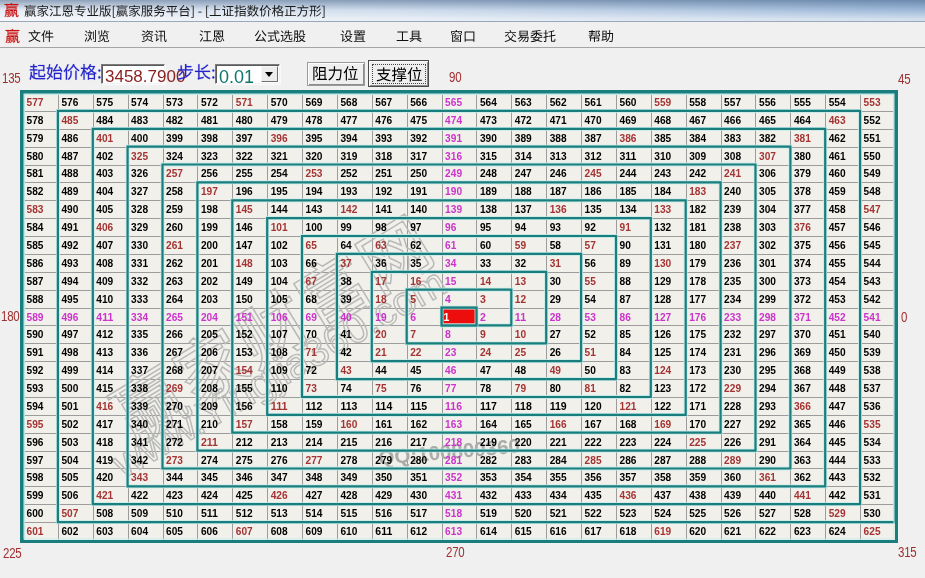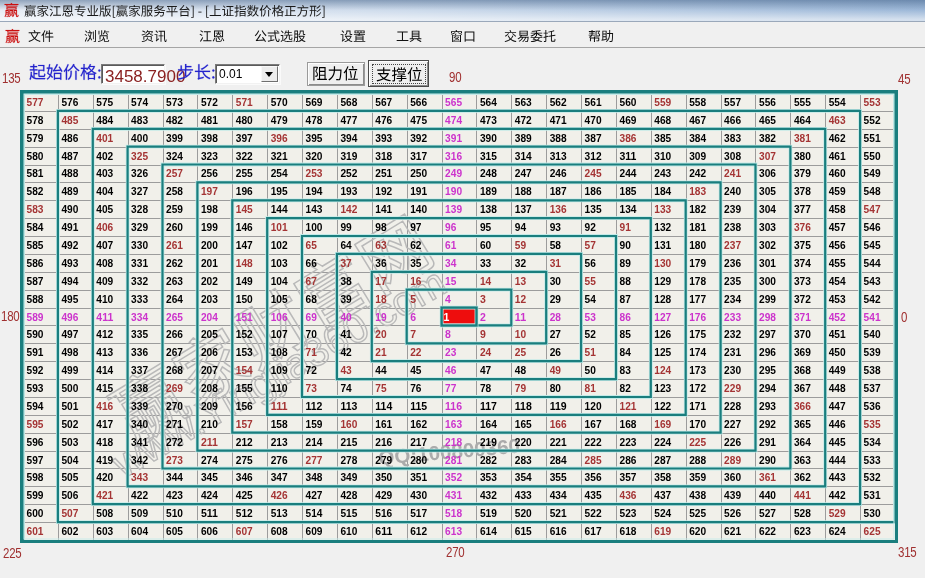--- a/index.html
+++ b/index.html
@@ -189,21 +189,21 @@
     <span style="position:absolute;left:3px;top:2px;font-size:17px;color:#8b2222">3458.7900</span>
   </div>
 <svg style="position:absolute;left:177px;top:63.5px;overflow:visible" width="40" height="19">
     <g transform="translate(0 14.4) scale(0.017000 -0.017000)" fill="#2525cd" stroke="#2525cd" stroke-width="10">
       <use href="#u6B65" x="0"></use>
       <use href="#u957F" x="1000"></use>
       <use href="#u003A" x="2000"></use>
     </g>
   </svg>
 <div style="position:absolute;left:215px;top:63.5px;width:65px;height:20px;background:#fff;border:1px solid;border-color:#7a7a7a #f2f2f2 #f2f2f2 #7a7a7a;box-shadow:inset 1px 1px 0 #5a5a5a,1px 1px 0 #fafafa">
-    <span style="position:absolute;left:3px;top:2px;font-size:12px;color:#000000">0.01</span>
+    <span style="position:absolute;left:3px;top:2px;font-size:18px;color:#0f766e">0.01</span>
     <div style="position:absolute;right:1px;top:1px;width:17px;height:16px;background:#ececec;border:1px solid;border-color:#f8f8f8 #6f6f6f #6f6f6f #f8f8f8">
       <div style="position:absolute;left:3px;top:5px;width:0;height:0;border:4px solid transparent;border-top:5px solid #000"></div>
     </div>
   </div>
 <div style="position:absolute;left:306.5px;top:61.5px;width:58px;height:24.5px;background:#efefef;border:1px solid #9a9a9a;box-shadow:inset 1px 1px 0 #fdfdfd,inset -1px -1px 0 #8c8c8c"></div>
 <svg style="position:absolute;left:312px;top:65.5px;overflow:visible" width="47" height="17">
     <g transform="translate(0 13.2) scale(0.015500 -0.015500)" fill="#000000">
       <use href="#u963B" x="0"></use>
       <use href="#u529B" x="1000"></use>
       <use href="#u4F4D" x="2000"></use>

